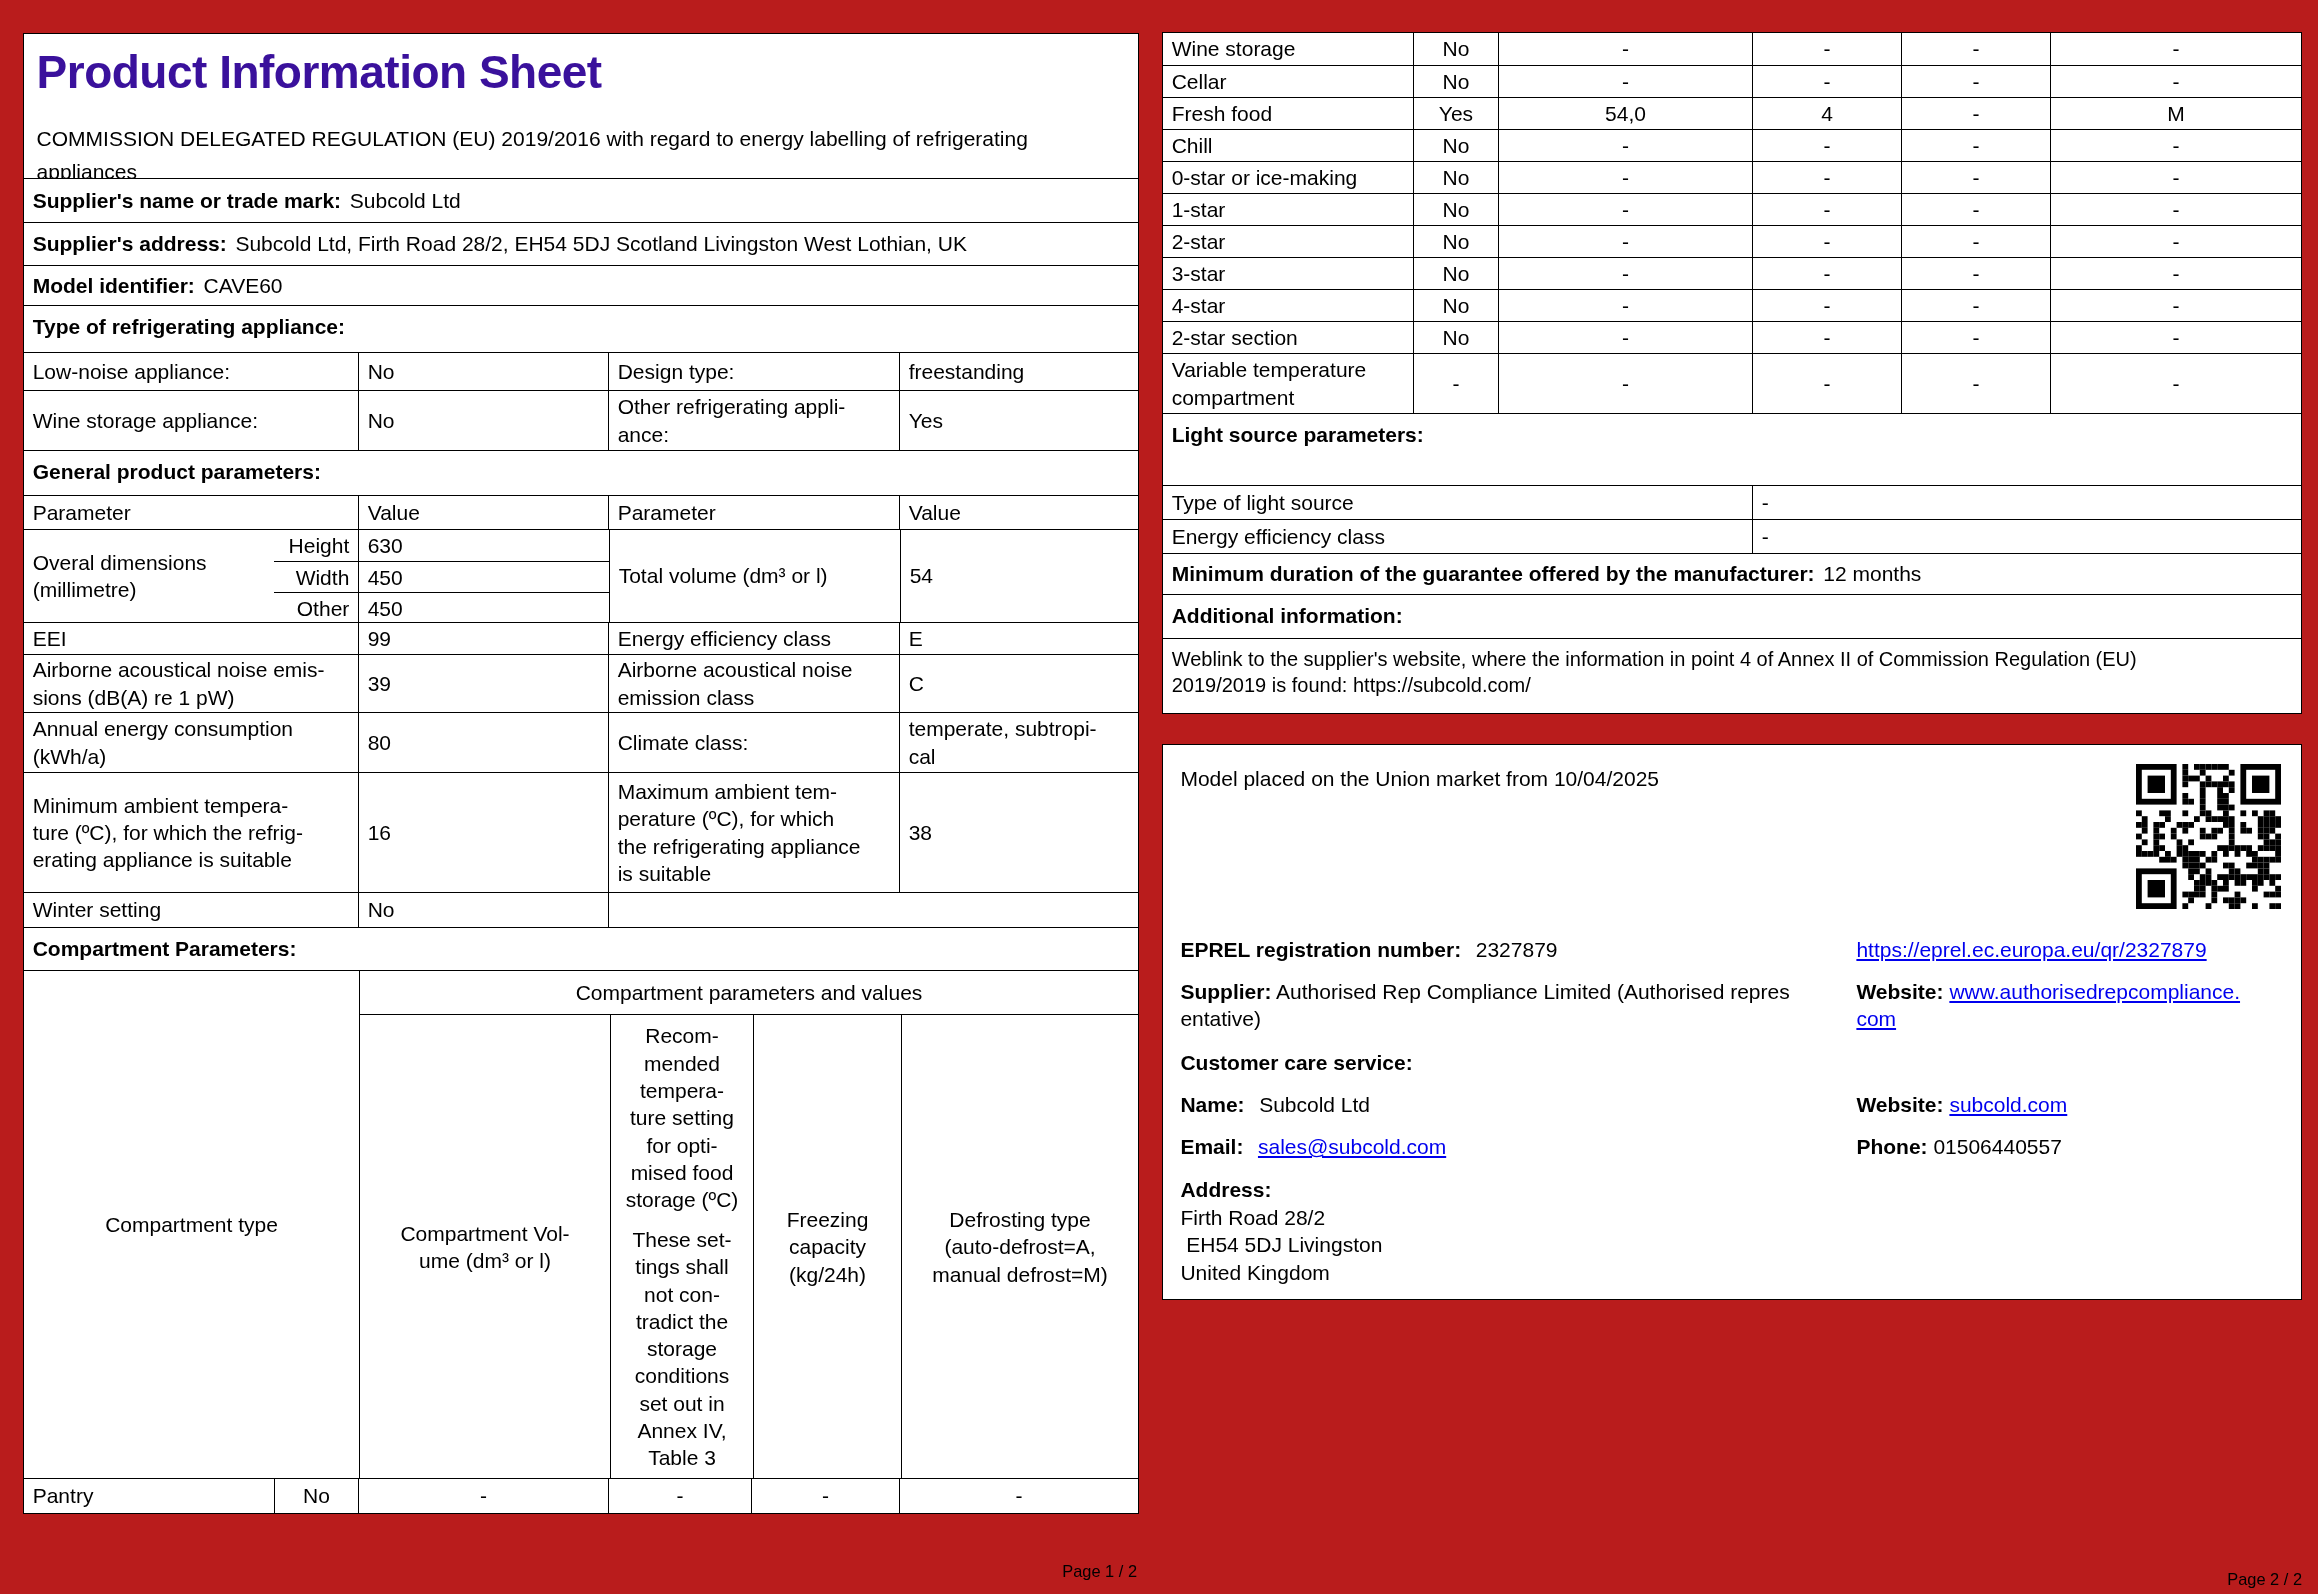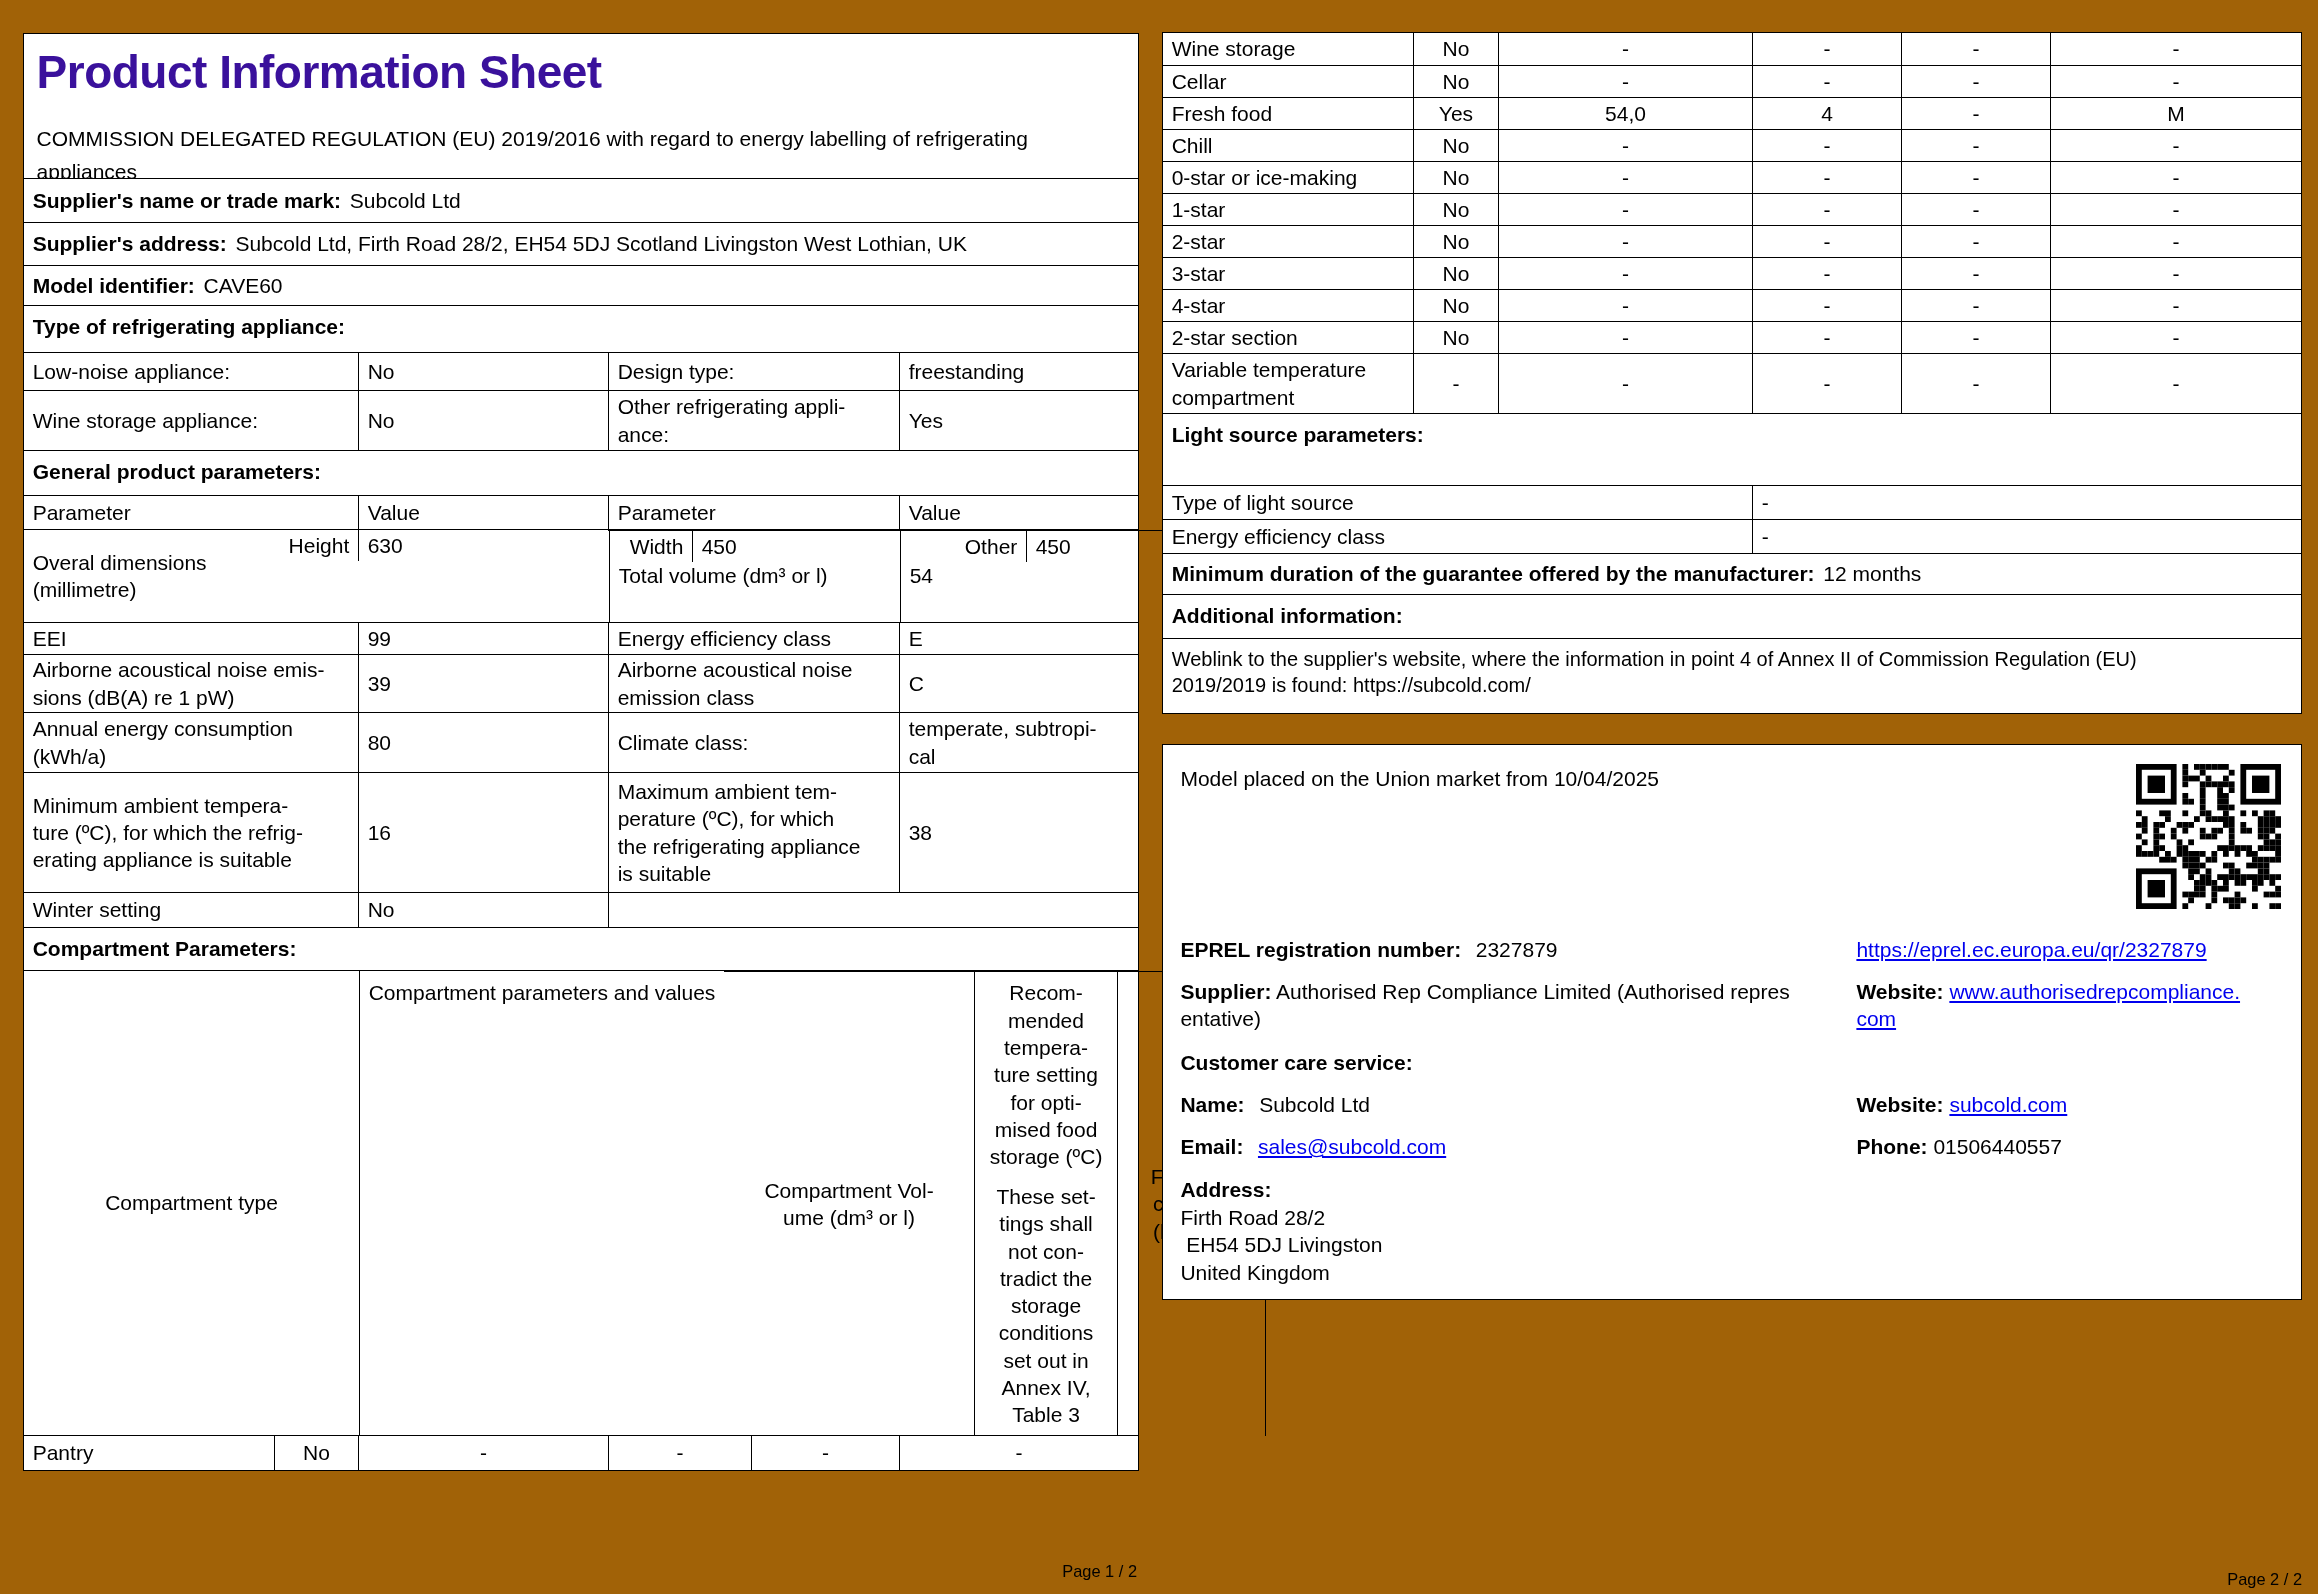--- a/index.html
+++ b/index.html
@@ -1,16 +1,16 @@
 <!DOCTYPE html>
 <html style="--title: #3a119c; --link: #0000ee;font-size:7.7px"><head>
 <meta charset="utf-8">
 <style>
   html,body{margin:0;padding:0;background:#888;}
-  .sheet{position:relative;width:2319px;height:1594px;background:#a16207;
+  .sheet{position:relative;width:2319px;height:1594px;background:#b91c1c;
          font-family:"Liberation Sans",sans-serif;font-size:21px;line-height:1.3;color:#000;}
   .sheet span[data-bind]{white-space:pre-line;}
   .tbl{position:absolute;border:1.9px solid #000;box-sizing:border-box;background:#fff;}
   .row{display:flex;border-top:1.9px solid #000;box-sizing:border-box;align-items:stretch;flex-shrink:0;}
   .row:first-child{border-top:none;}
   .c{border-left:1px solid #000;padding:2.9px 8.7px;display:flex;align-items:center;
      overflow:hidden;box-sizing:border-box;flex-shrink:0;}
   .c:first-child{border-left:none;}
   .top{align-items:flex-start;padding-top:6.8px;}
   .ctr{justify-content:center;text-align:center;}
@@ -31,21 +31,21 @@
   .h299{height:144px}.h91{height:44px}.h90{height:43px}.h83{height:40px}.h97{height:47px}
   .h78{height:38px}.h125{height:60px}.h93{height:45px}.h70{height:34px}.h192{height:93px}
   .h64{height:31px}.h66{height:32px}.h120{height:58px}.h248{height:120px}.h72{height:35px}
   .h960{height:464px}.h150{height:72px}.h71{height:34px}.h84{height:41px}.h92{height:44px}
   .h155{height:75px}.h124{height:60px}
   .title-block{padding:8.7px 12.6px;box-sizing:border-box;overflow:hidden;}
   .title-block h1{margin:2.9px 0 0 0;font-size:46px;line-height:1.15;color:var(--title,#3a119c);
                   font-weight:bold;letter-spacing:-0.5px;}
   .title-block .reg{margin:25px 0 0 0;font-size:21px;line-height:1.55;}
   .sub{display:flex;box-sizing:border-box;flex-shrink:0;}
-  .subcol{display:flex;flex-direction:row;flex:1 1 auto;min-width:0;}
+  .subcol{display:flex;flex-direction:column;flex:1 1 auto;min-width:0;}
   .brd-l{border-left:1px solid #000;}
   .brd-t{border-top:1.9px solid #000;}
   .gap26{gap:12.6px;}
   .footer{position:absolute;font-size:16.4px;text-align:right;}
   .weblink-cell{font-size:20px;}
   
   .ib{position:absolute;box-sizing:border-box;padding-left:44px;}
   .ib .rcol{position:absolute;left:676px;top:0;}
   .qr{position:absolute;top:19.3px;right:20px;width:145px;height:145px;}
 </style>

